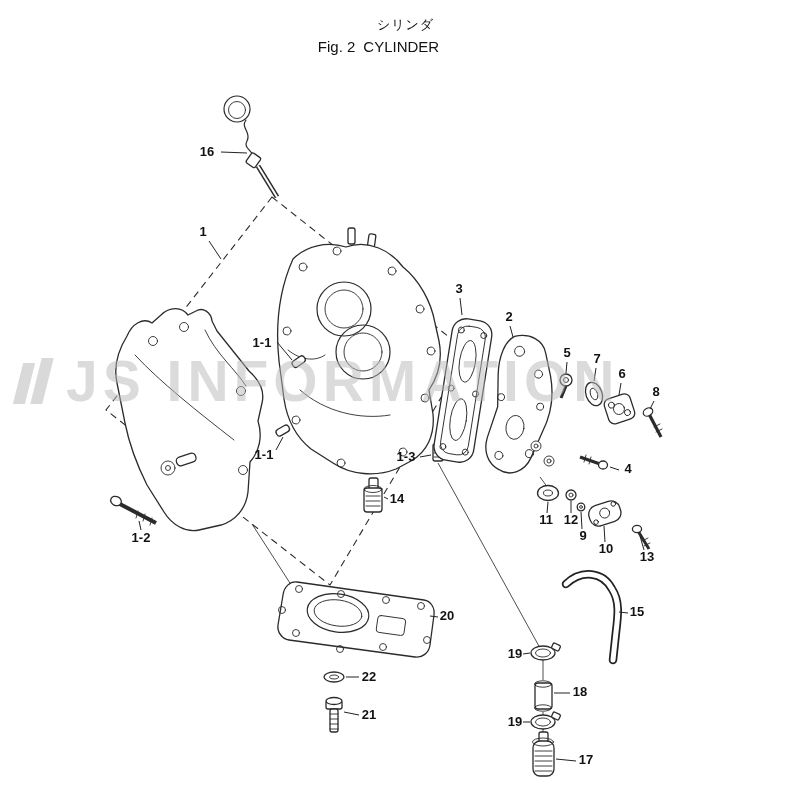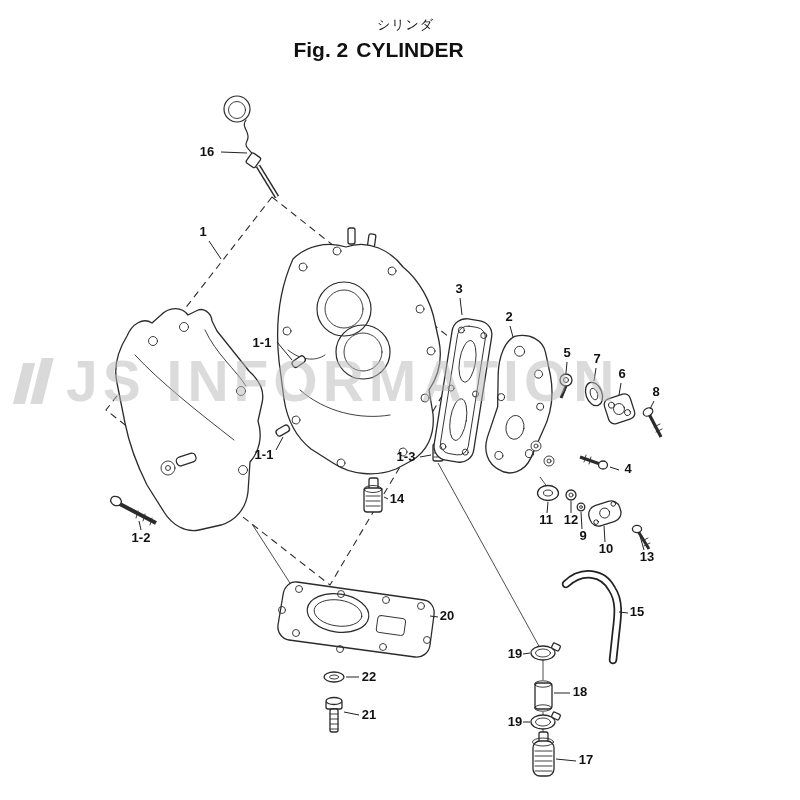--- a/index.html
+++ b/index.html
@@ -1,20 +1,20 @@
 <!DOCTYPE html>
 <html><head>
 <meta charset="utf-8">
 <style>
   html,body{margin:0;padding:0;background:#fff;}
   .page{position:relative;width:757px;height:800px;background:#fff;overflow:hidden;
         font-family:"Liberation Sans",sans-serif;}
   .header{position:absolute;top:16px;left:0;width:100%;text-align:center;z-index:3;color:#111;}
   .h-ja{font-size:13px;letter-spacing:1px;transform:translateX(27px);}
-  .h-en{margin-top:4px;font-size:21px;font-weight:bold;display:flex;justify-content:center;gap:8px;}
+  .h-en{margin-top:4px;font-size:15px;font-weight:normal;display:flex;justify-content:center;gap:8px;}
   svg.diagram{position:absolute;top:0;left:0;z-index:1;}
   .watermark{position:absolute;top:348px;left:0;width:100%;z-index:2;display:flex;align-items:center;
              gap:14px;opacity:.5;pointer-events:none;white-space:nowrap;overflow:hidden;}
   .wm-mark{position:relative;width:36px;height:46px;display:inline-block;margin-left:16px;flex:none;}
   .wm-mark::before{content:"";position:absolute;left:2px;top:5px;width:12px;height:41px;
                    background:#b5b5b5;transform:skewX(-14deg);}
   .wm-mark::after{content:"";position:absolute;left:20px;top:0;width:12px;height:46px;
                   background:#b5b5b5;transform:skewX(-14deg);}
   .wm-text{font-size:57px;font-weight:bold;letter-spacing:5px;color:#b9b9b9;}
   

